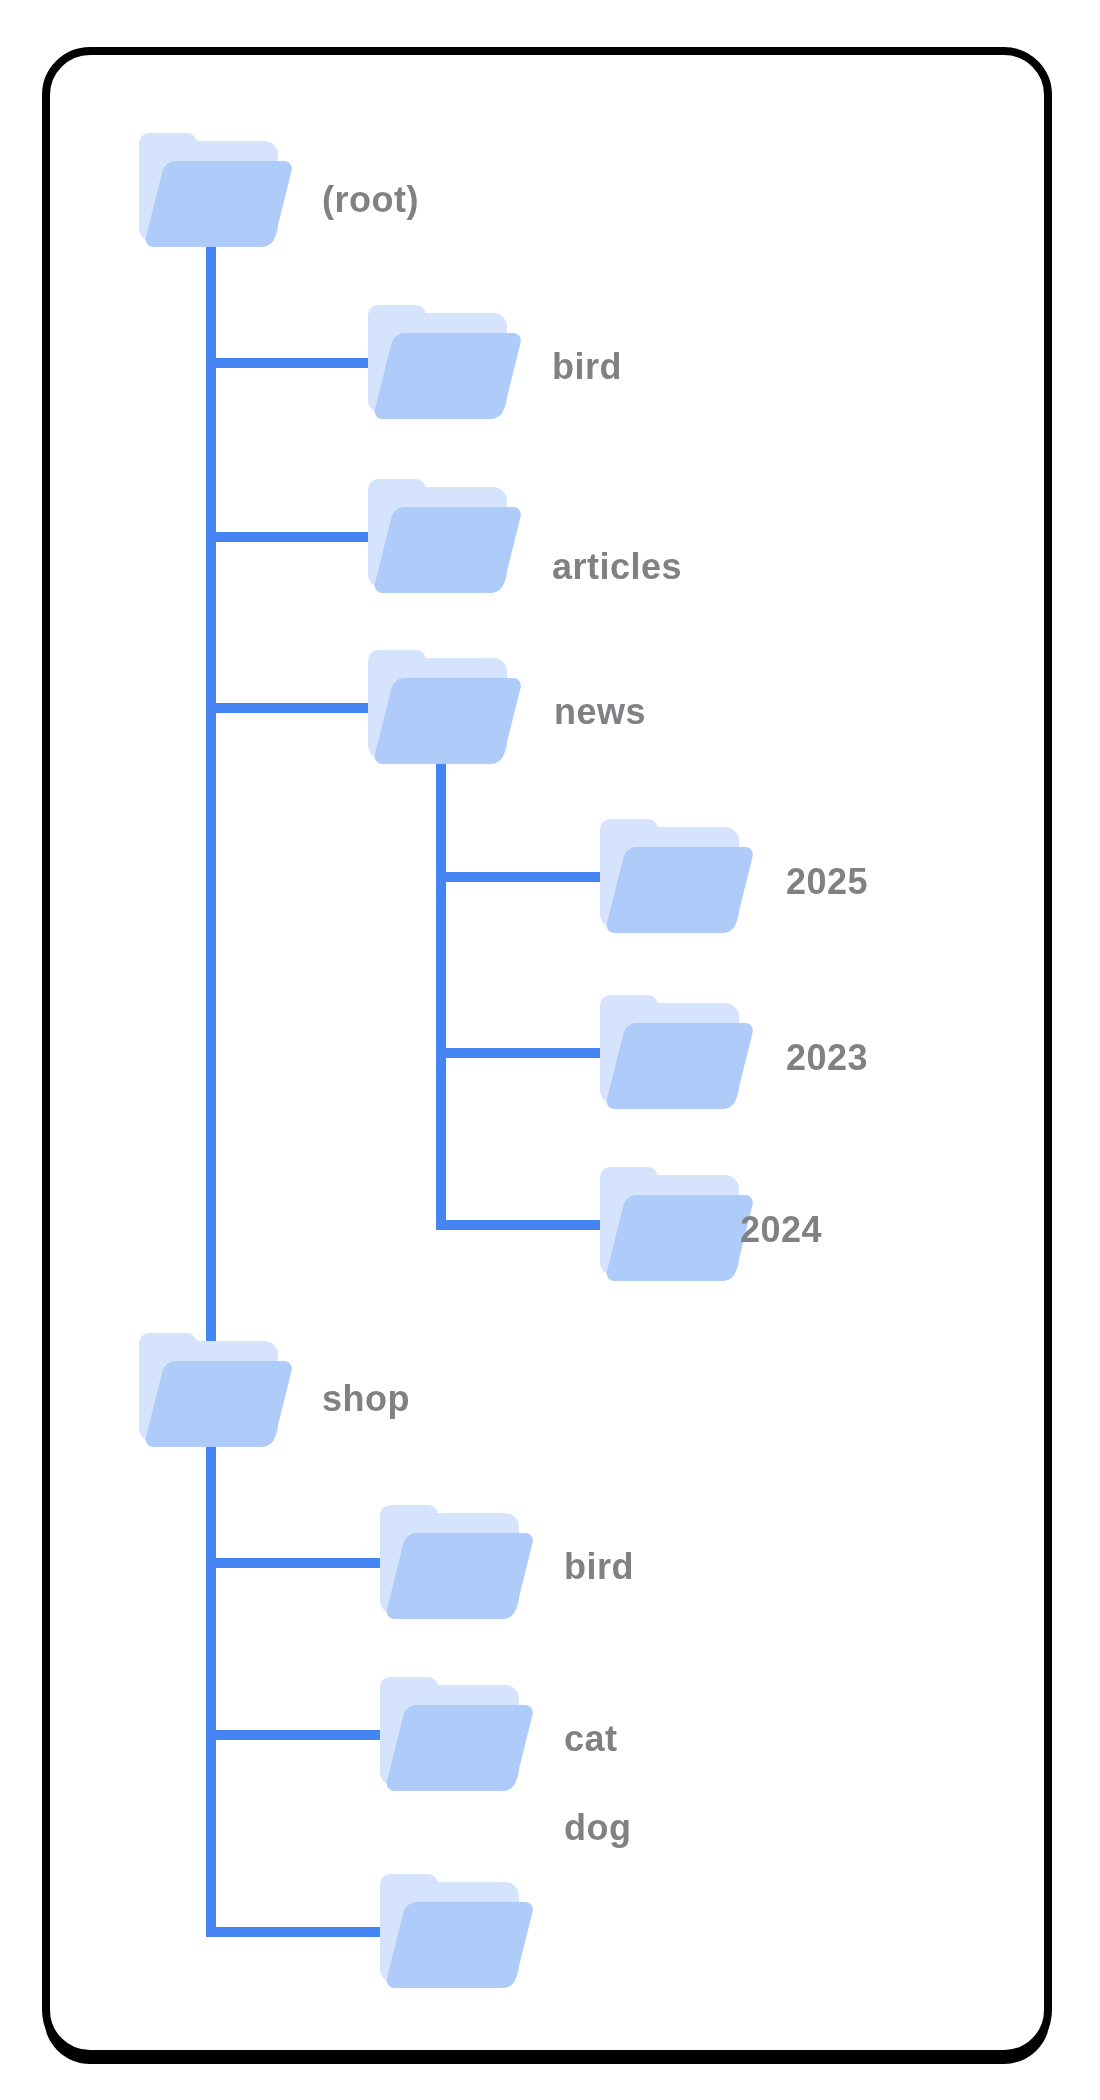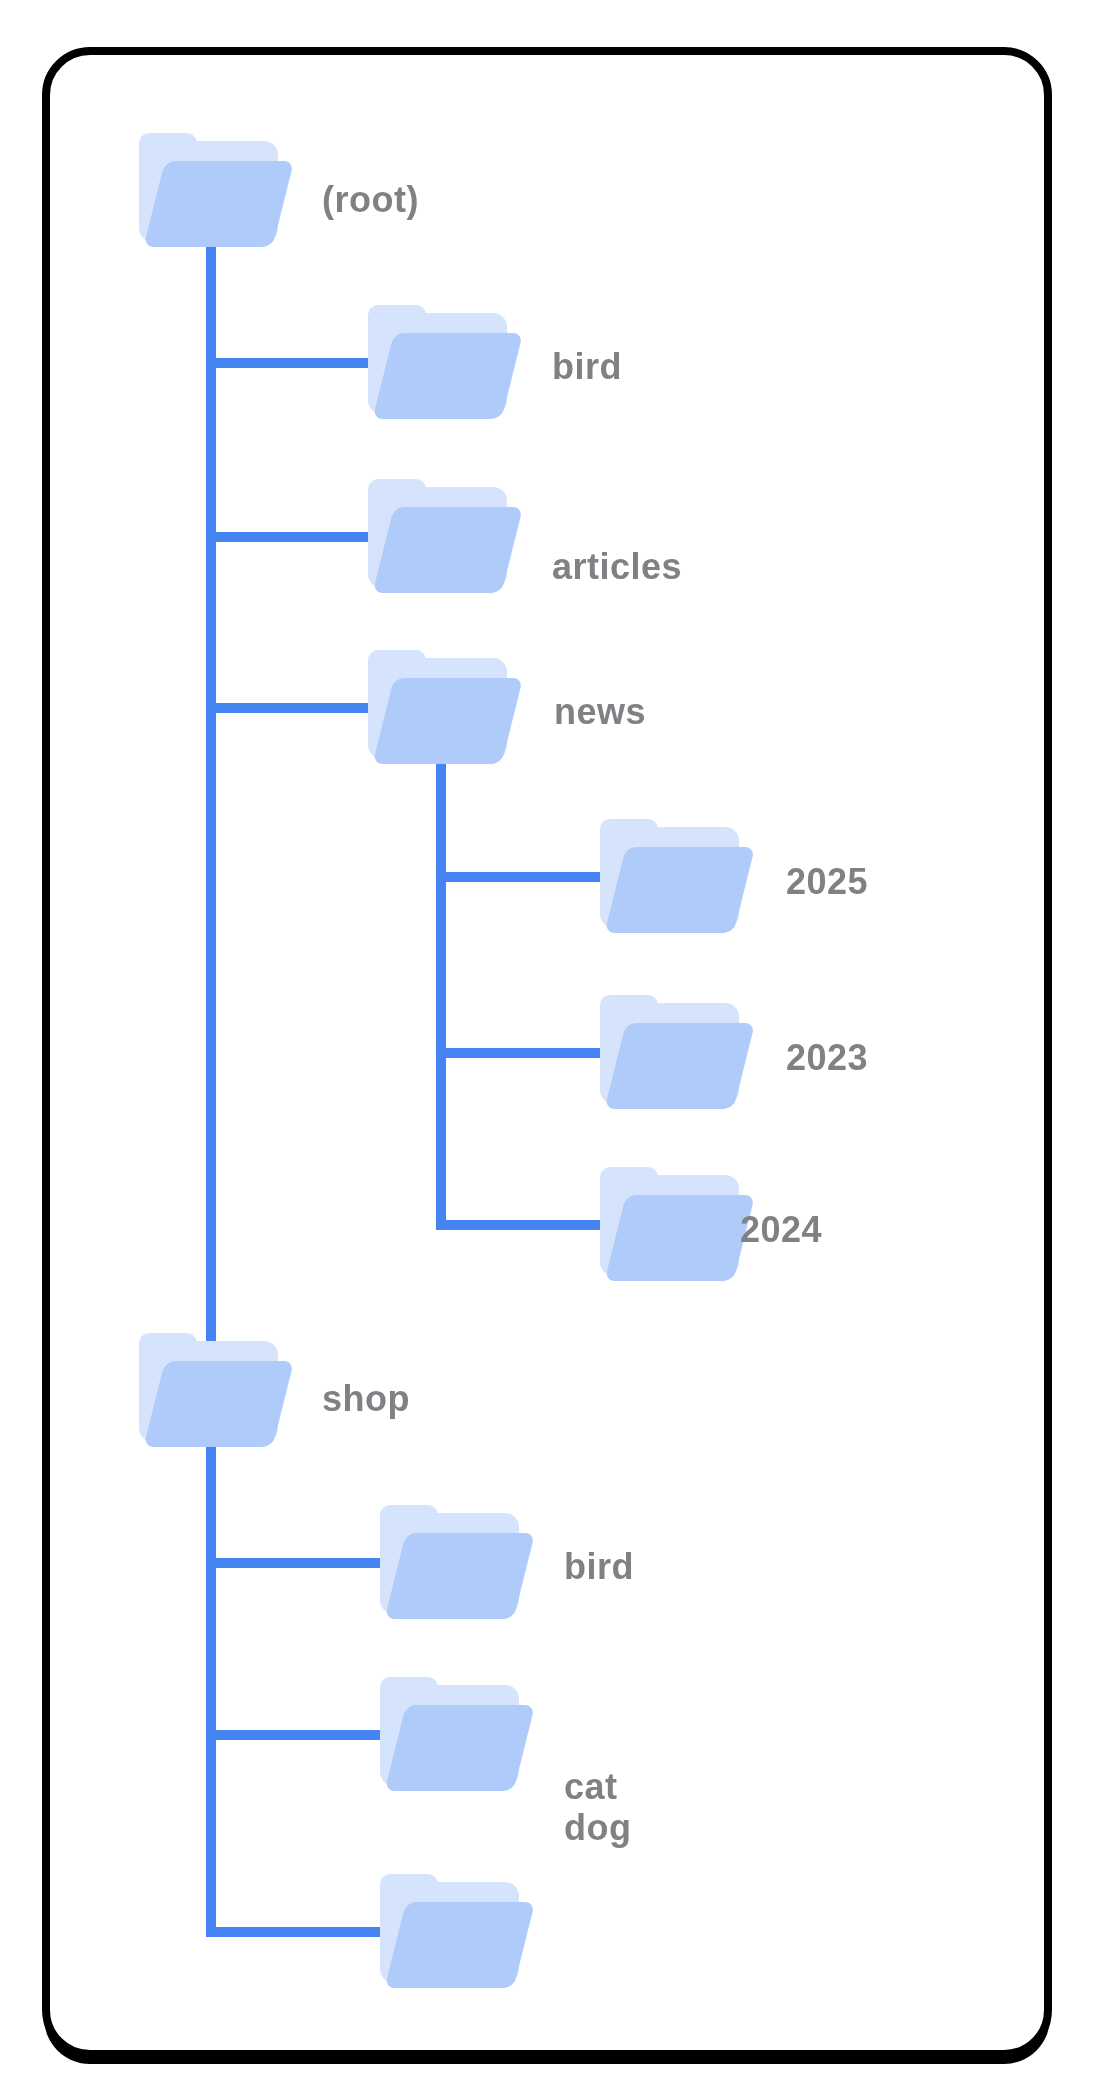--- a/index.html
+++ b/index.html
@@ -139,16 +139,16 @@
 
   <div class="label" style="left:322px; top:173px">(root)</div>
   <div class="label" style="left:552px; top:340px">bird</div>
   <div class="label" style="left:552px; top:540px">articles</div>
   <div class="label" style="left:554px; top:685px">news</div>
   <div class="label" style="left:786px; top:855px">2025</div>
   <div class="label" style="left:786px; top:1031px">2023</div>
   <div class="label" style="left:740px; top:1203px">2024</div>
   <div class="label" style="left:322px; top:1372px">shop</div>
   <div class="label" style="left:564px; top:1540px">bird</div>
-  <div class="label" style="left:564px; top:1760px">cat</div>
+  <div class="label" style="left:564px; top:1712px">cat</div>
   <div class="label" style="left:564px; top:1801px">dog</div>
 
 </div>
 
 </body></html>

